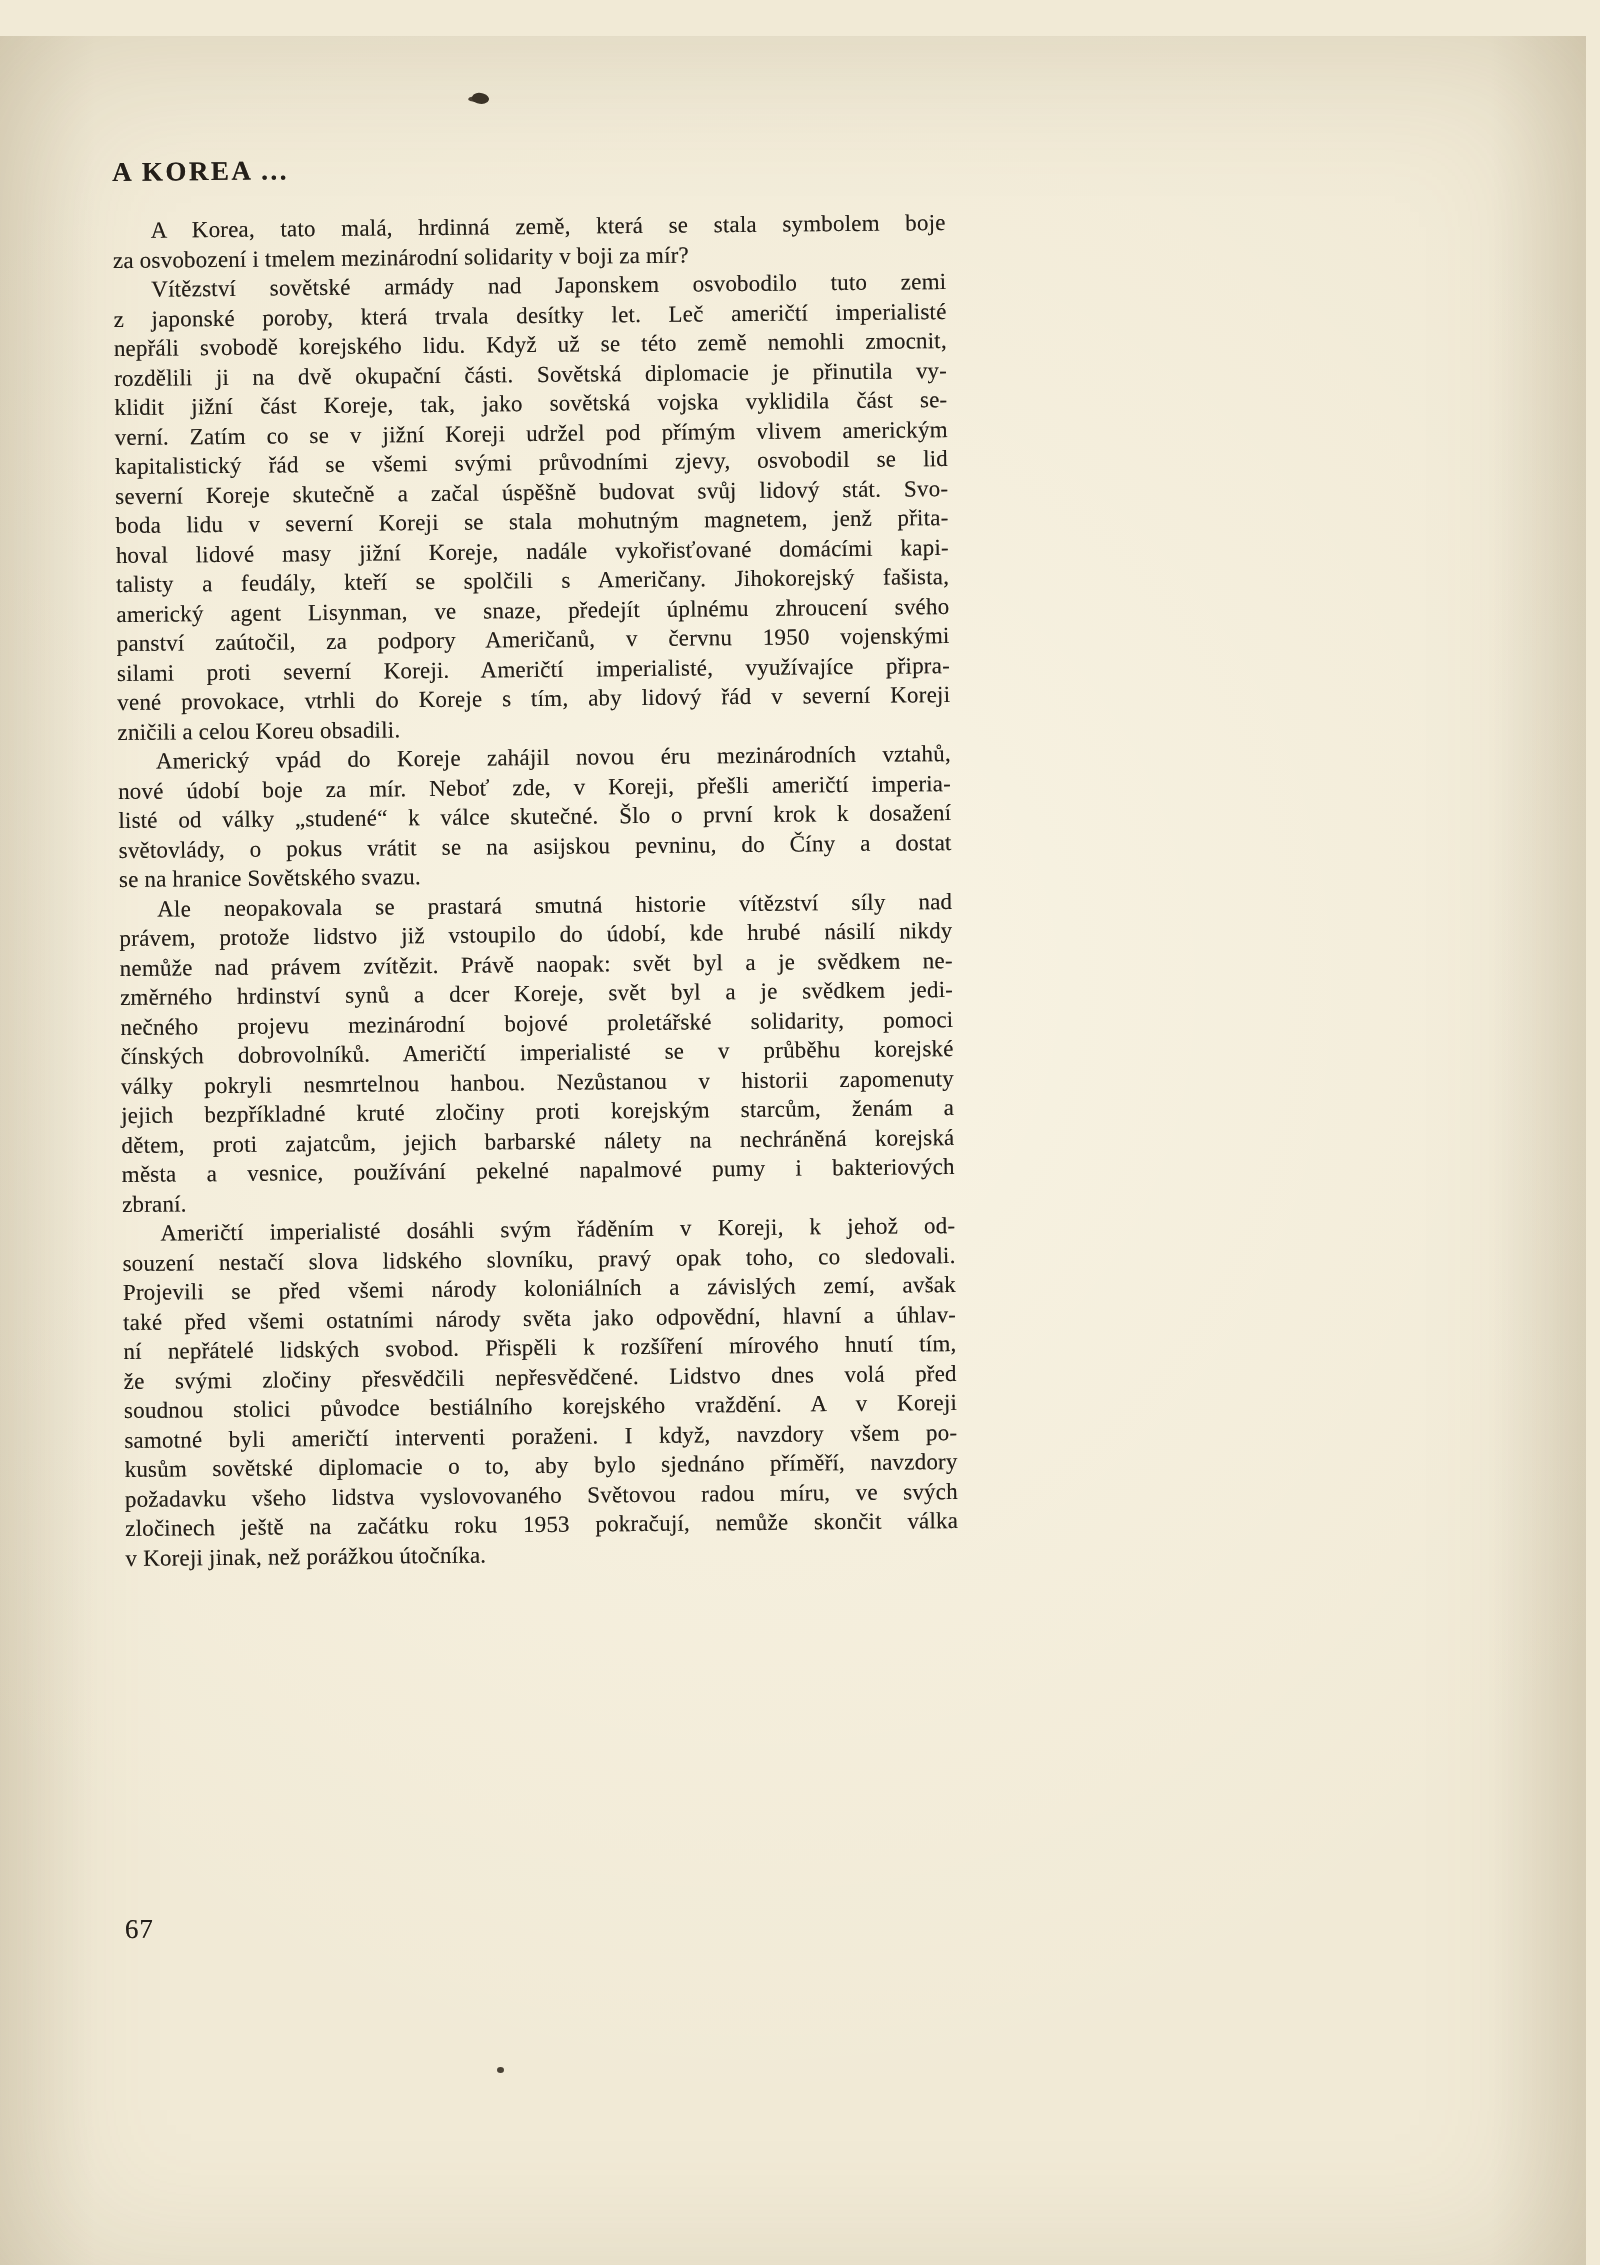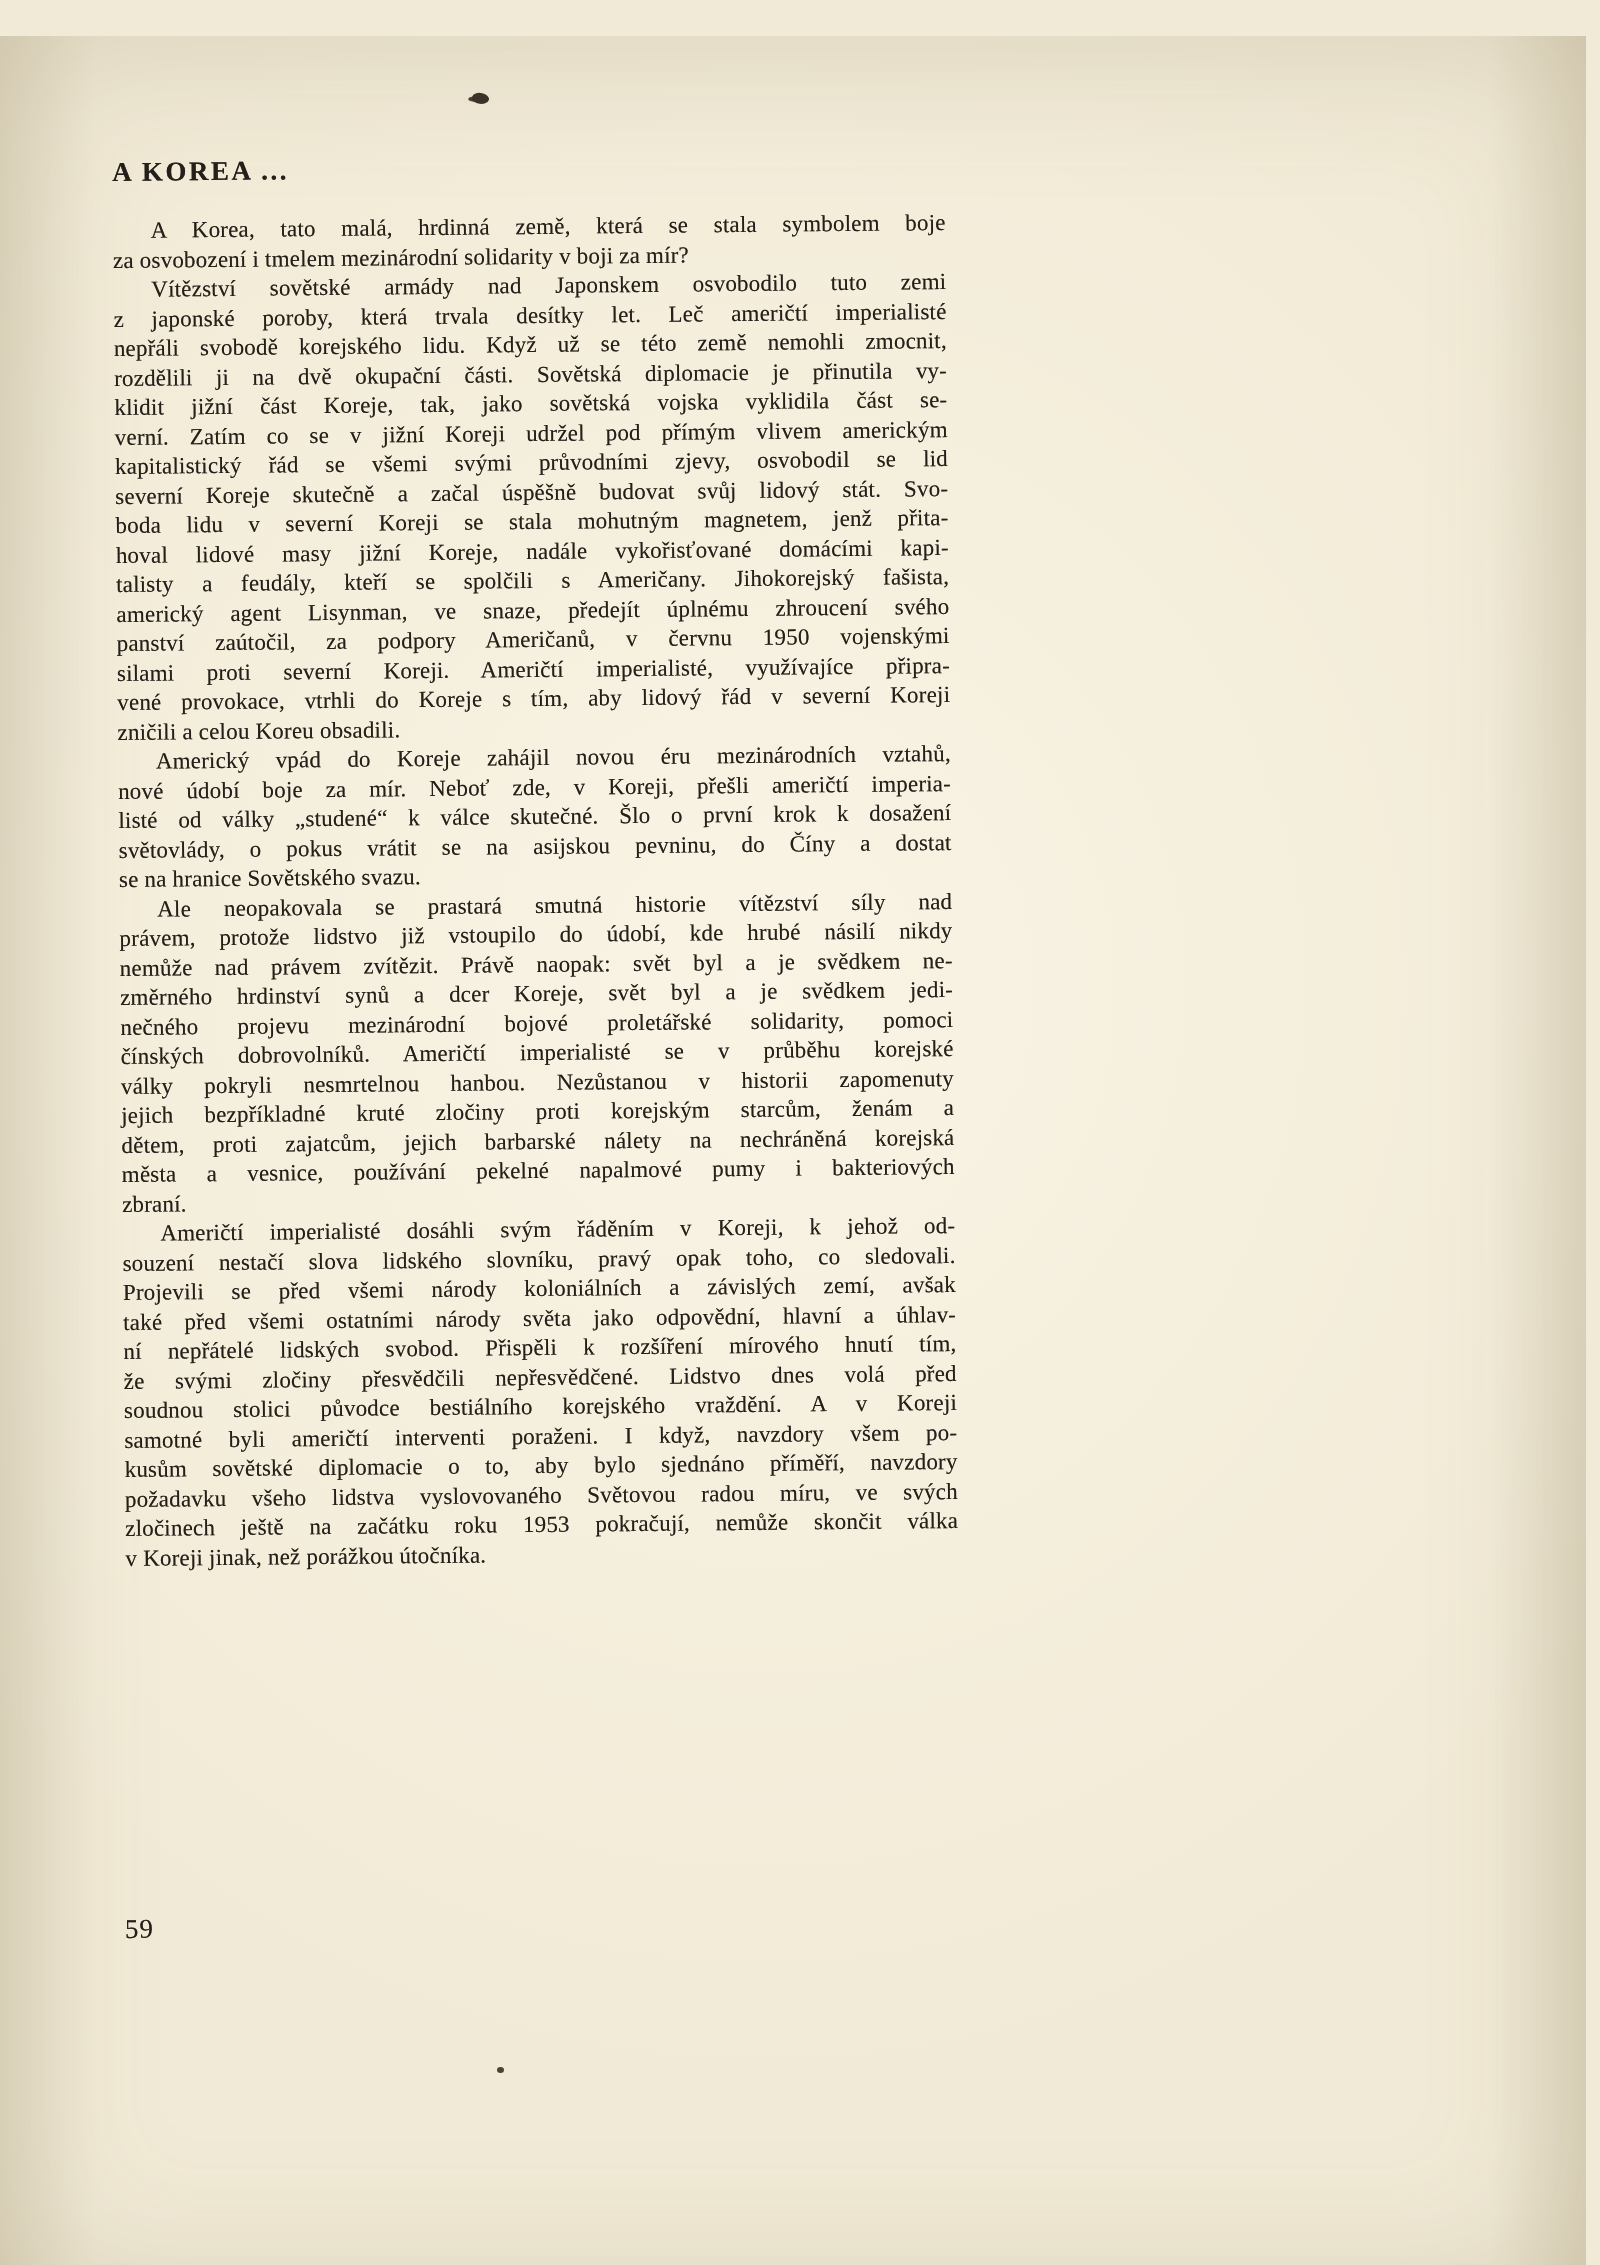--- a/index.html
+++ b/index.html
@@ -140,18 +140,18 @@
           <div class="line">že svými zločiny přesvědčili nepřesvědčené. Lidstvo dnes volá před</div>
           <div class="line">soudnou stolici původce bestiálního korejského vraždění. A v Koreji</div>
           <div class="line">samotné byli američtí interventi poraženi. I když, navzdory všem po-</div>
           <div class="line">kusům sovětské diplomacie o to, aby bylo sjednáno příměří, navzdory</div>
           <div class="line">požadavku všeho lidstva vyslovovaného Světovou radou míru, ve svých</div>
           <div class="line">zločinech ještě na začátku roku 1953 pokračují, nemůže skončit válka</div>
           <div class="line last">v Koreji jinak, než porážkou útočníka.</div>
         </div>
       </div>
 
-    <div class="folio">59</div>
+    <div class="folio">67</div>
   </div>
 
   <div class="speck-bottom"></div>
 
 </div>
 
 </body></html>

